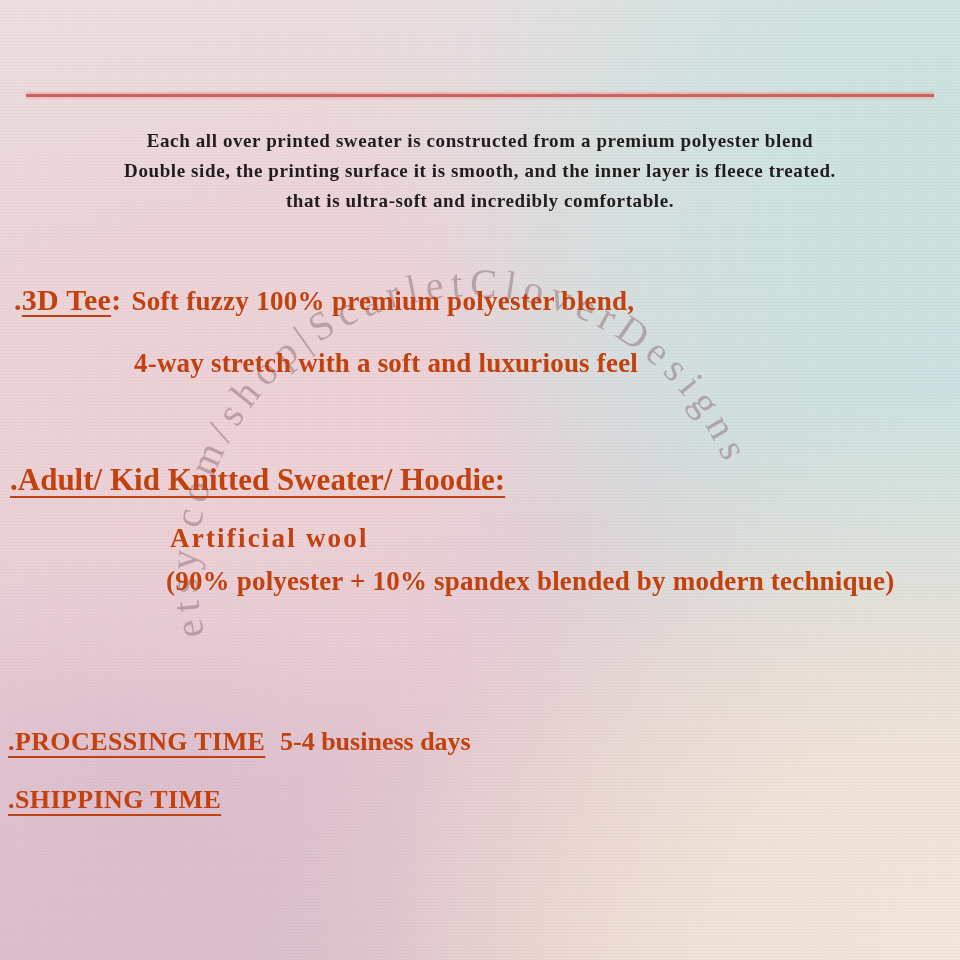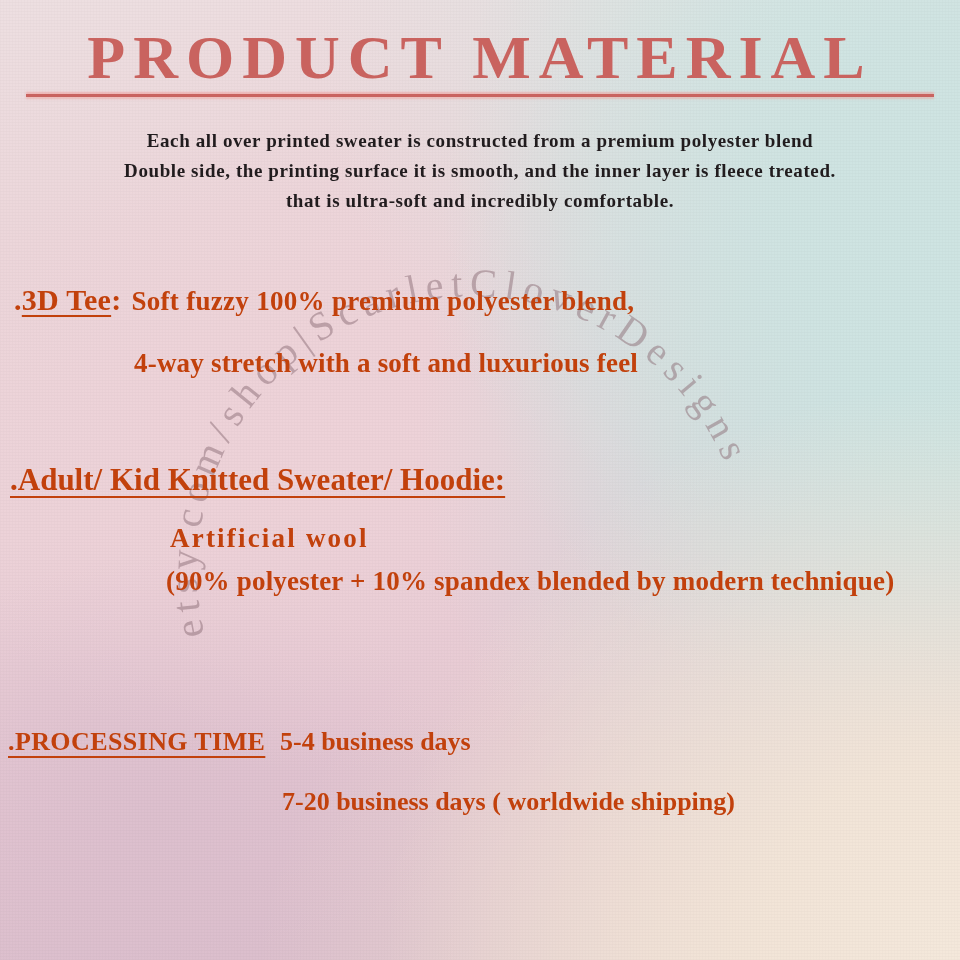--- a/index.html
+++ b/index.html
@@ -185,21 +185,20 @@
     <defs>
       <path id="wm-arc" d="M 68,470 A 275,275 0 1 1 592,470" fill="none"></path>
     </defs>
     <text>
       <textPath href="#wm-arc" startOffset="2%">etsy.com/shop|ScarletCloverDesigns</textPath>
     </text>
   </svg>
 
   <div class="content">
 
-    <div class="title">PRODUCT MATERIAL</div>
     <div class="title-rule"></div>
 
     <div class="intro">
       <div>Each all over printed sweater is constructed from a premium polyester blend</div>
       <div>Double side, the printing surface it is smooth, and the inner layer is fleece treated.</div>
       <div>that is ultra-soft and incredibly comfortable.</div>
     </div>
 
     <div class="blk-text lead" id="row-3dtee">
       <span class="lead-label">.</span><span class="lead-label ul">3D Tee</span><span class="lead-label">:</span><span class="lead-rest" style="margin-left:10px">Soft fuzzy 100% premium polyester blend,</span>
@@ -209,16 +208,16 @@
 
     <div class="blk-text u-line" id="row-adult">.Adult/ Kid Knitted Sweater/ Hoodie:</div>
 
     <div class="blk-text body-txt" id="row-wool">Artificial wool</div>
 
     <div class="blk-text body-txt" id="row-blend">(90% polyester + 10% spandex blended by modern technique)</div>
 
     <div class="blk-text u-line" id="row-proc-label">.PROCESSING TIME</div>
     <div class="blk-text" id="row-proc-val">5-4 business days</div>
 
-    <div class="blk-text" id="row-ship-val">7-20 business days ( worldwide shipping)</div>
+    <div class="blk-text u-line" id="row-ship-label">.SHIPPING TIME</div>
 
   </div>
 </div>
 
 </body></html>

